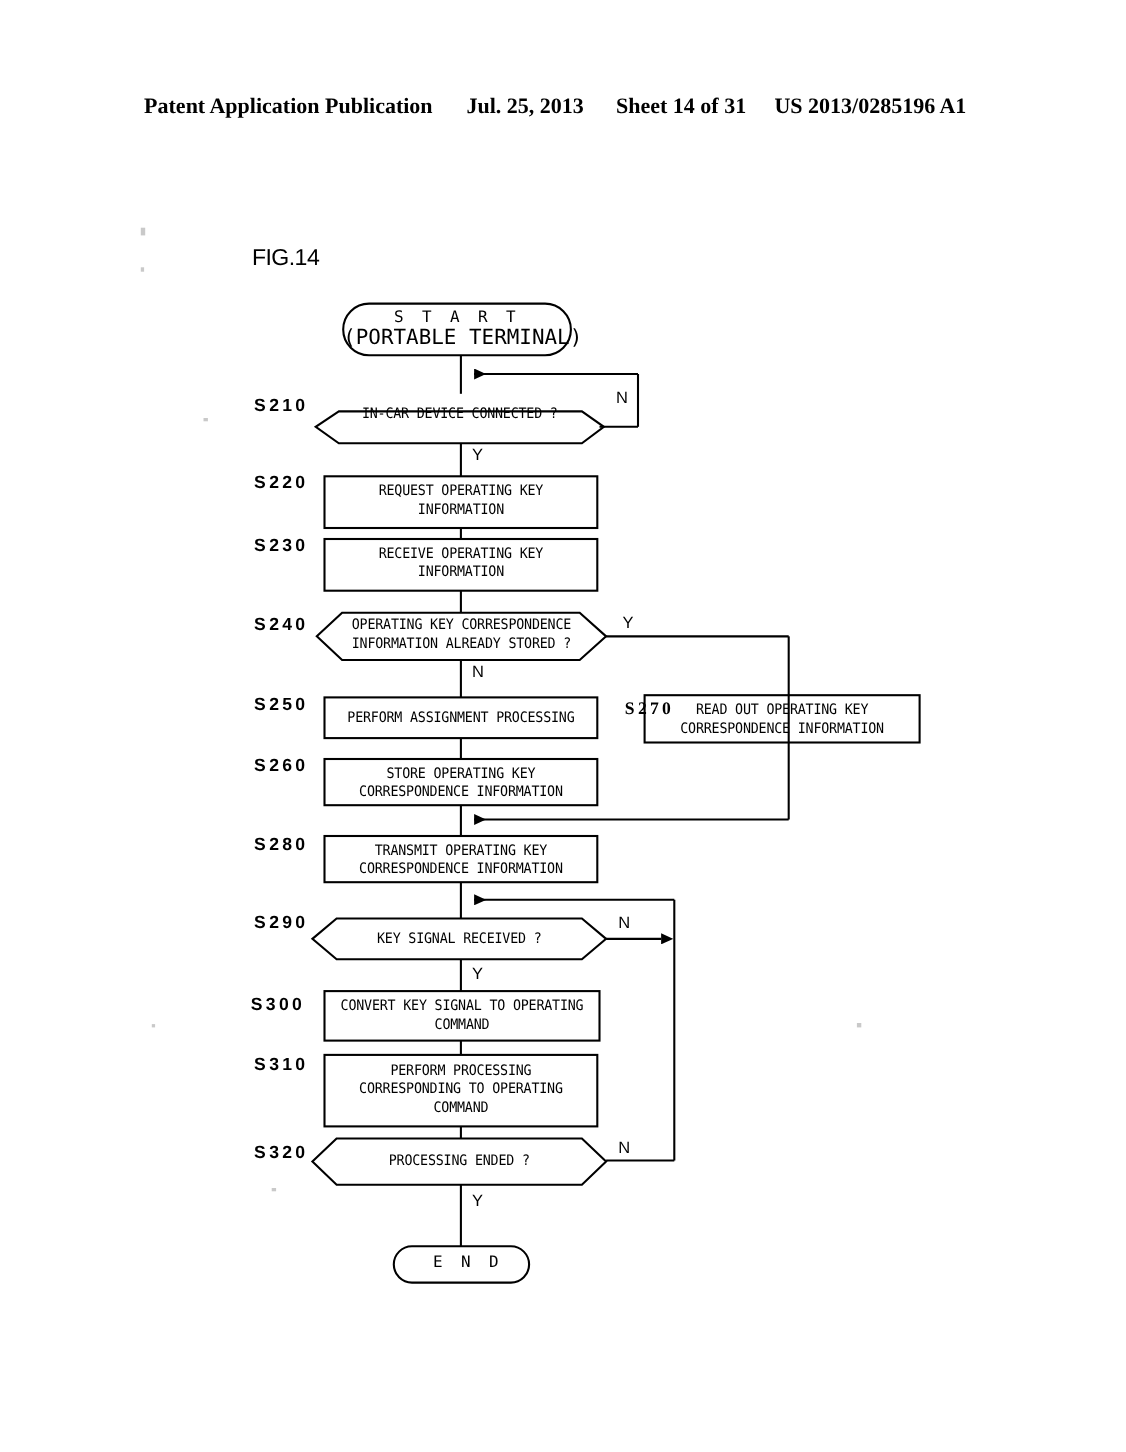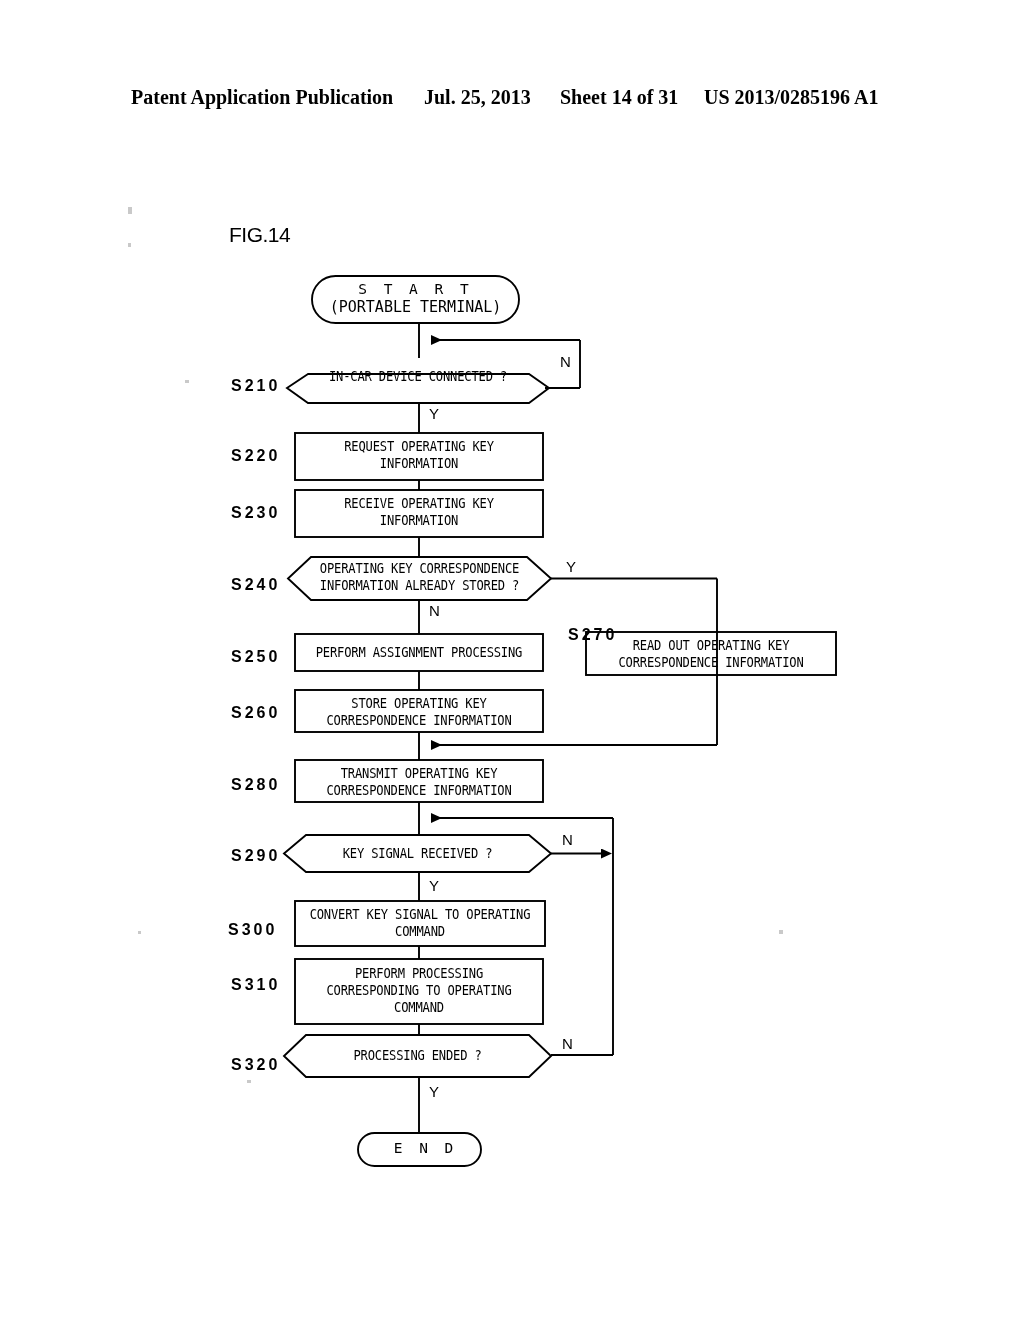--- a/index.html
+++ b/index.html
@@ -56,39 +56,38 @@
 
   
   .step-id {
     position: absolute;
     font-family: "Liberation Sans", sans-serif;
     font-size: 16px;
     font-weight: bold;
     letter-spacing: 3px;
     color: #000;
     white-space: nowrap;
-    margin-top: 16px;
   }
 
   
   .node-text {
     position: absolute;
     font-family: "DejaVu Sans Mono", monospace;
     font-size: 13.2px;
     color: #000;
     text-align: center;
     line-height: 17px;
     letter-spacing: -0.2px;
     white-space: nowrap;
     transform: scaleX(0.92);
   }
   .term-text {
     position: absolute;
     font-family: "DejaVu Sans Mono", monospace;
-    font-size: 15px;
+    font-size: 19px;
     color: #000;
     text-align: center;
     line-height: 17px;
     white-space: nowrap;
   }
   .term-big {
     font-size: 14.5px;
     letter-spacing: 4px;
   }
 
@@ -211,21 +210,21 @@
       <rect x="358" y="1133" width="123" height="33" rx="16.5" ry="16.5"></rect>
     </g>
   </svg>
 
   <div class="step-id" style="left:231px; top:361px;">S210</div>
   <div class="step-id" style="left:231px; top:431px;">S220</div>
   <div class="step-id" style="left:231px; top:488px;">S230</div>
   <div class="step-id" style="left:231px; top:560px;text-align:center;">S240</div>
   <div class="step-id" style="left:231px; top:632px;">S250</div>
   <div class="step-id" style="left:231px; top:688px;">S260</div>
-  <div class="step-id" style="left:568px; top:610px;">S270</div>
+  <div class="step-id" style="left:568px; top:636px;font-family:Liberation Serif, serif;">S270</div>
   <div class="step-id" style="left:231px; top:760px;">S280</div>
   <div class="step-id" style="left:231px; top:831px;">S290</div>
   <div class="step-id" style="left:228px; top:905px;">S300</div>
   <div class="step-id" style="left:231px; top:960px;">S310</div>
   <div class="step-id" style="left:231px; top:1040px;">S320</div>
 
   <div class="term-text term-big" style="left:312px; top:281px; width:207px;">S T A R T</div>
   <div class="term-text" style="left:312px; top:299px; width:207px;">(PORTABLE TERMINAL)</div>
 
   <div class="node-text" style="left:287px; top:368px; width:262px;">IN-CAR DEVICE CONNECTED ?</div>

